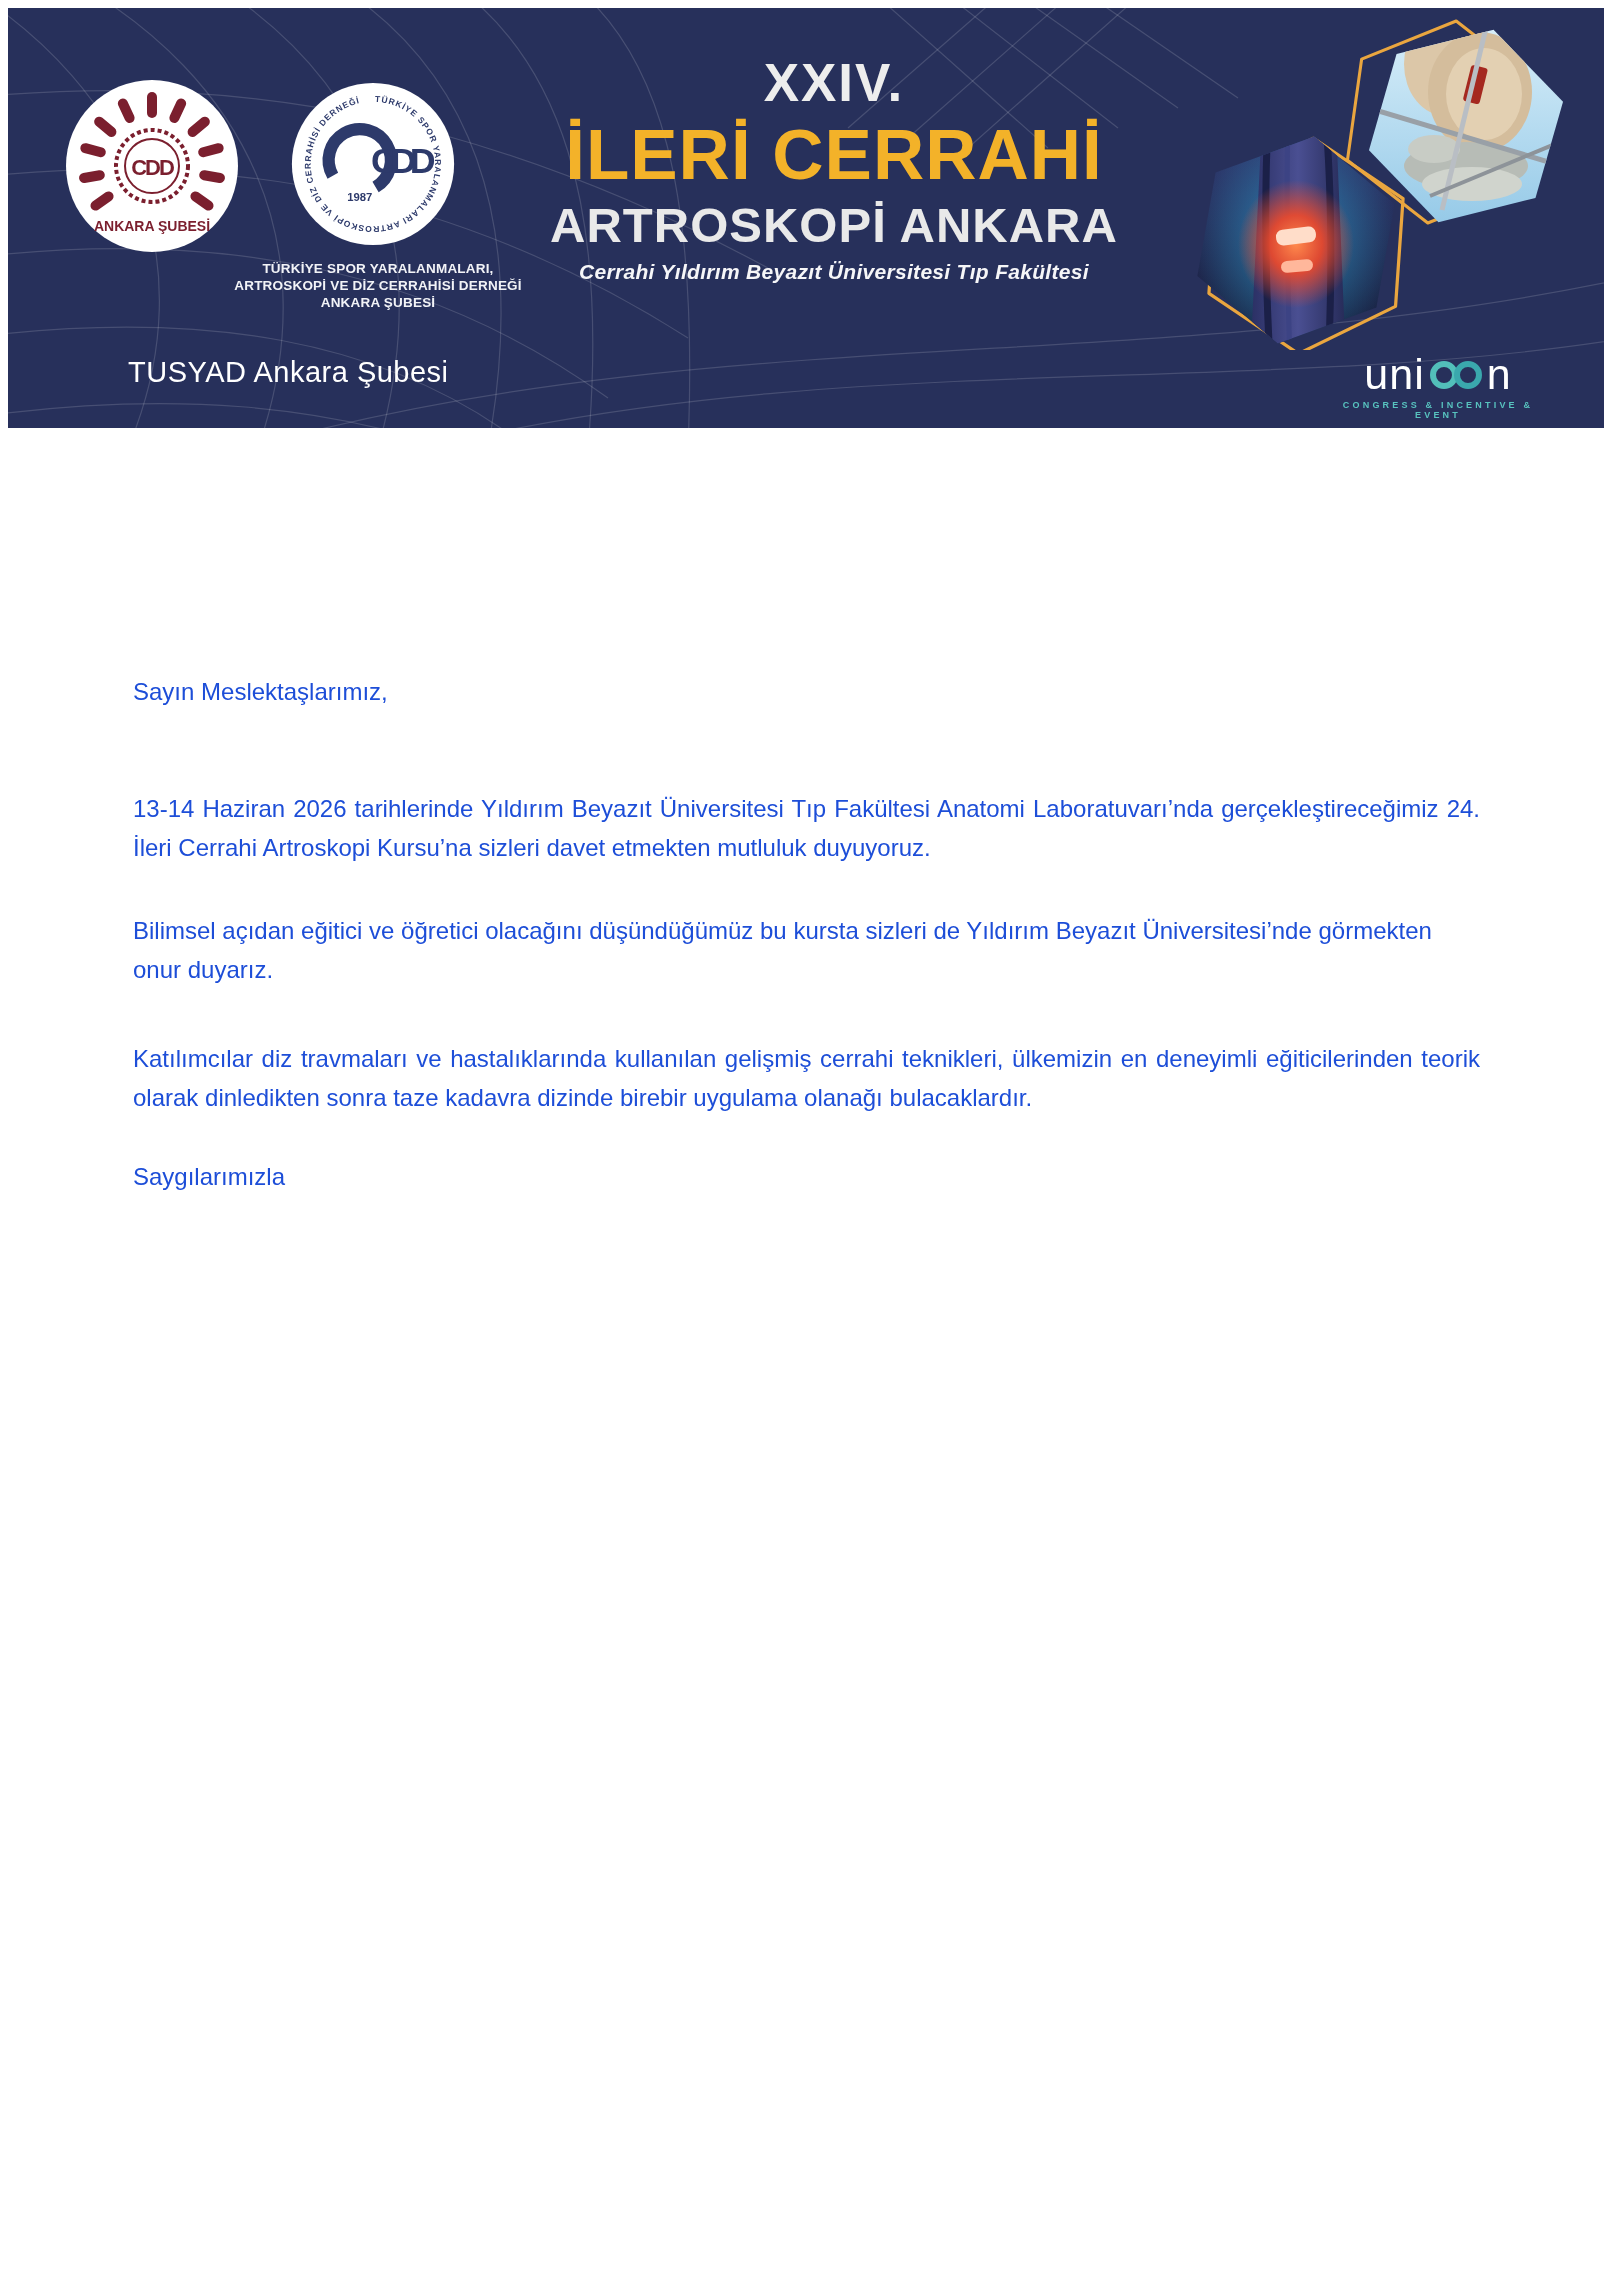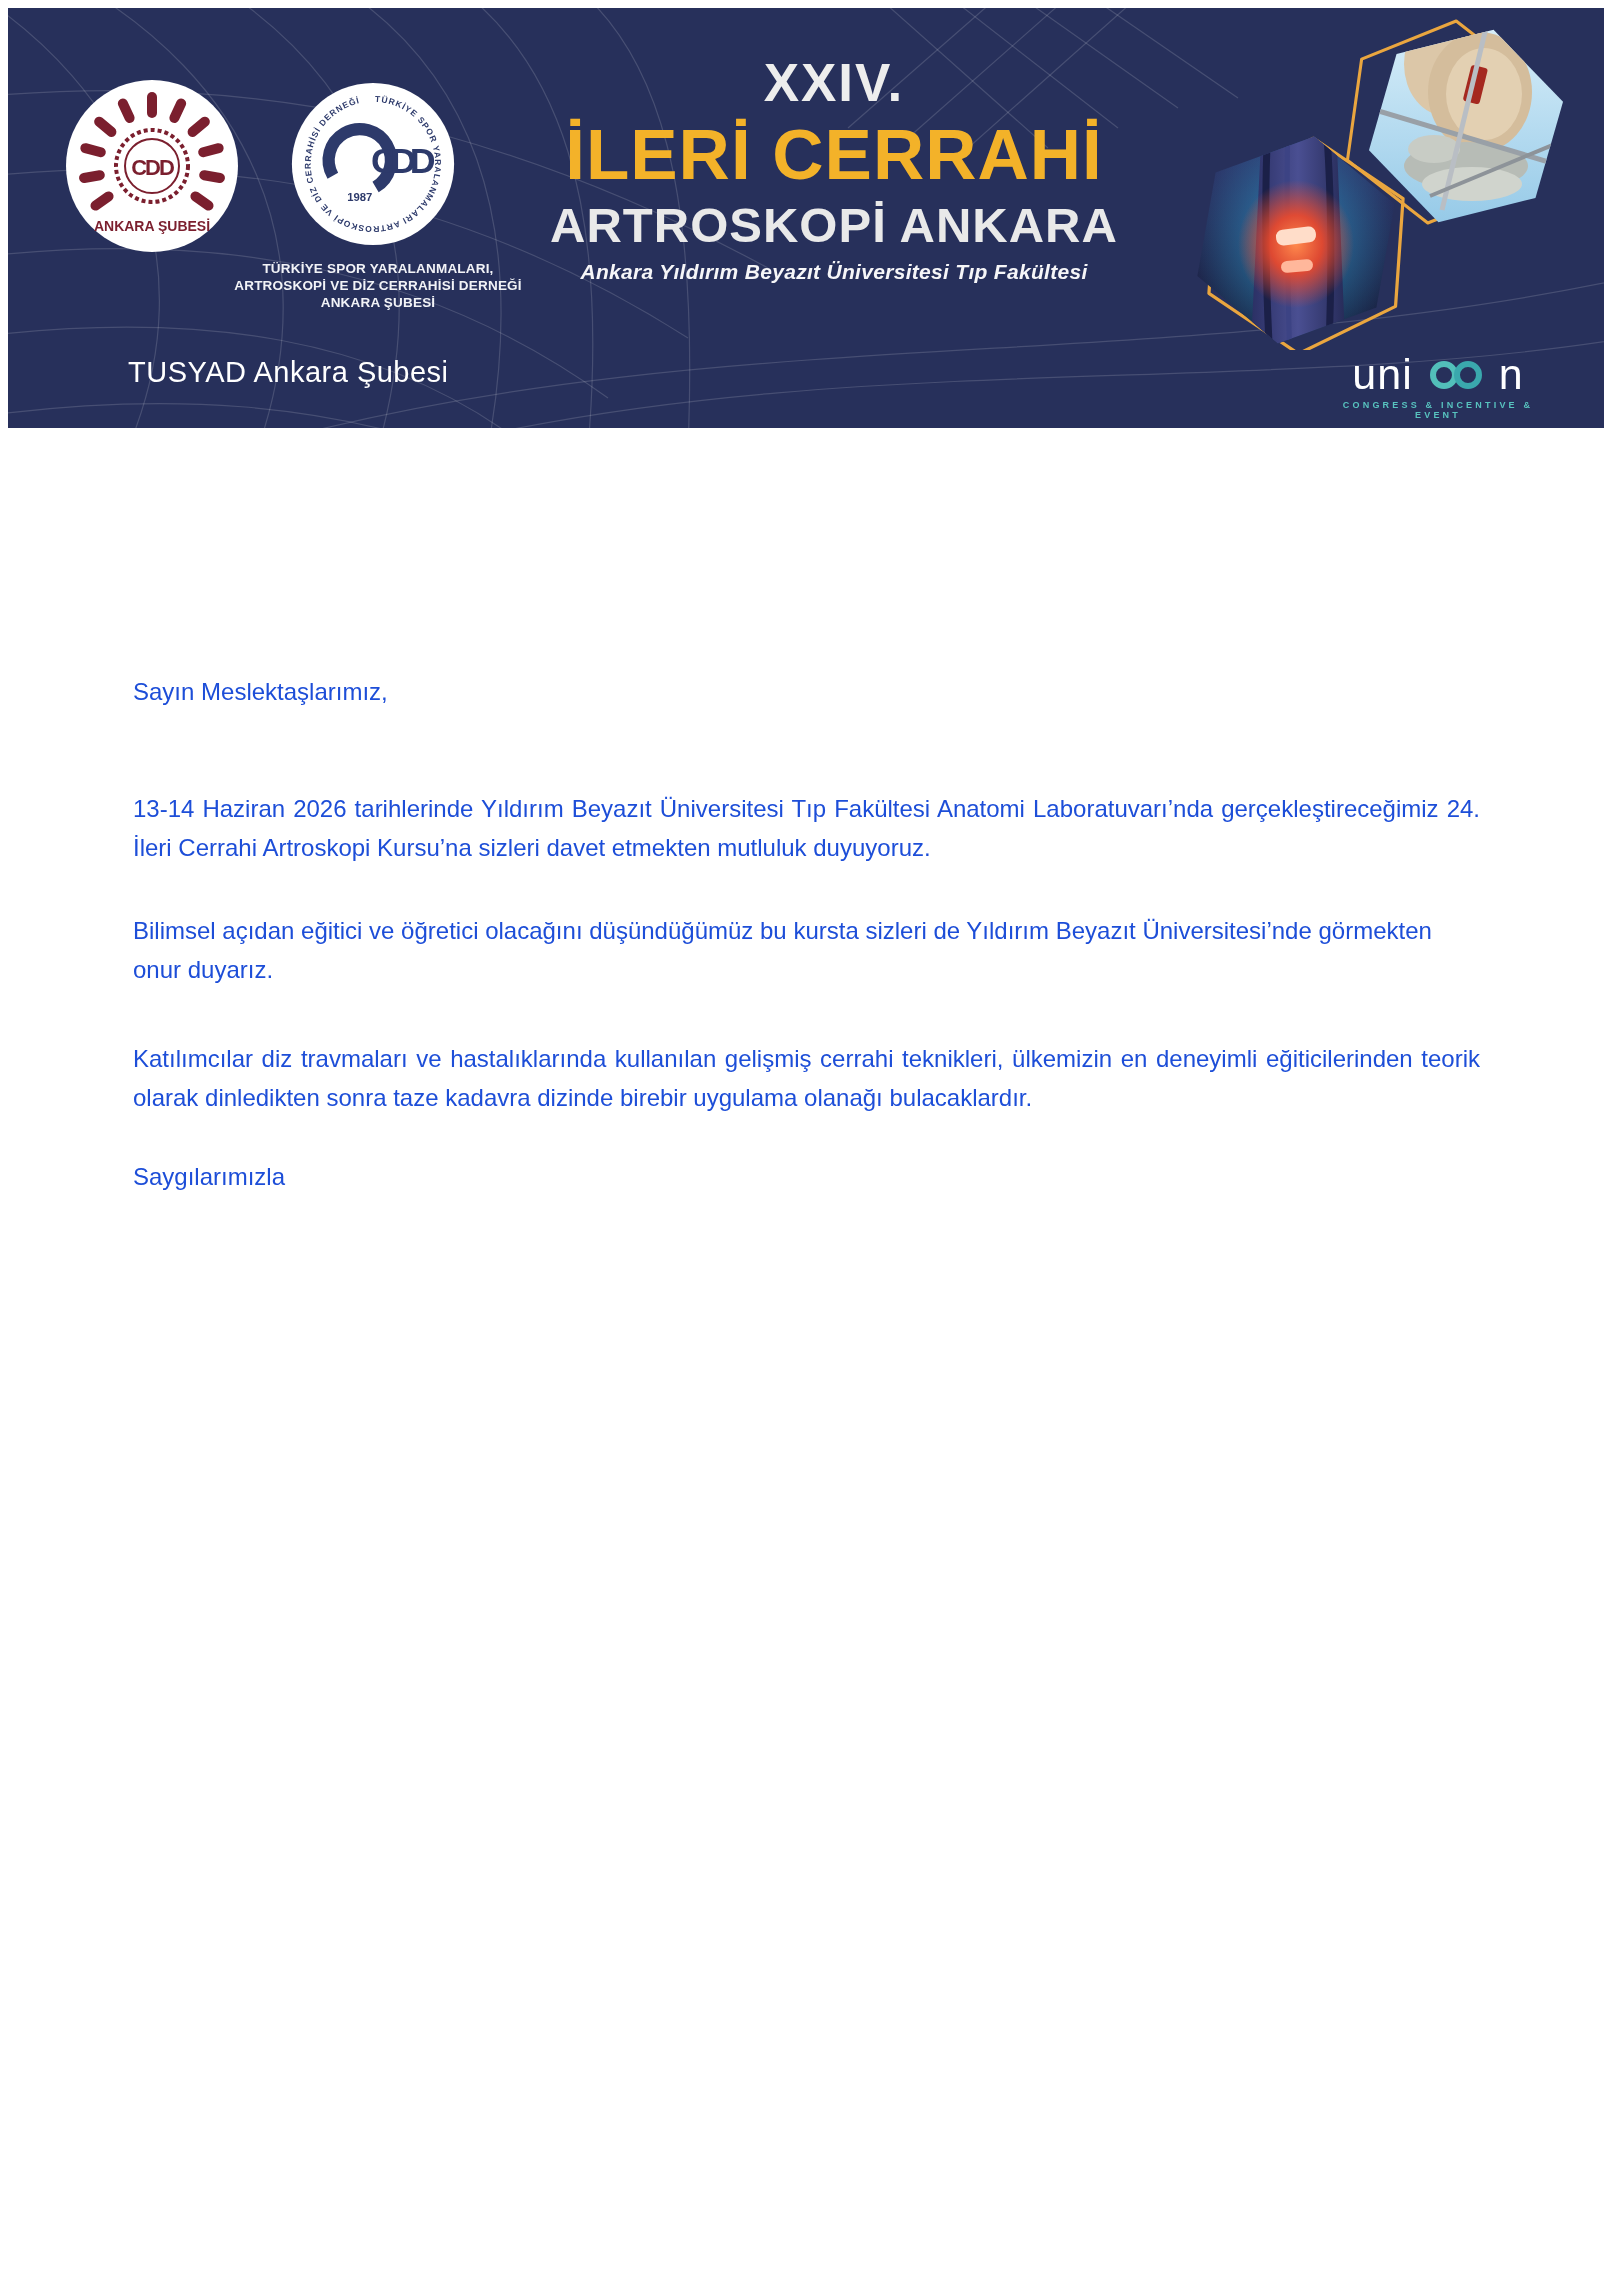--- a/index.html
+++ b/index.html
@@ -25,21 +25,21 @@
   .t-roman{color:#ededed;font-size:53px;font-weight:bold;letter-spacing:2px;}
   .t-main{margin-top:10px;color:#f3b229;font-size:71px;font-weight:bold;letter-spacing:1px;}
   .t-sub{margin-top:11px;color:#e9e9e9;font-size:49px;font-weight:bold;letter-spacing:1px;}
   .t-dateband{margin:16px 88px 0 88px;padding:7px 0 8px 0;background:rgba(12,18,44,.38);}
   .t-date{color:#f3b229;font-size:37px;font-weight:bold;letter-spacing:1px;}
   .t-venue{margin-top:11px;color:#f6f6f8;font-size:21px;font-weight:bold;font-style:italic;letter-spacing:.3px;}
 
   .hexwrap{position:absolute;right:20px;top:6px;width:400px;height:336px;}
 
   .unicon{position:absolute;right:66px;bottom:8px;width:200px;text-align:center;}
-  .unicon .row{display:flex;align-items:center;justify-content:center;gap:14px;}
+  .unicon .row{display:flex;align-items:center;justify-content:center;gap:2px;}
   .unicon .w{color:#ffffff;font-size:43px;font-weight:500;letter-spacing:1px;line-height:1;}
   .unicon .tag{margin-top:4px;color:#58c3bf;font-size:9px;letter-spacing:3.2px;font-weight:bold;}
 
   
   .letter{position:absolute;left:133px;top:672px;width:1347px;color:#1d4ed8;
           font-size:24px;line-height:39px;}
   .letter .greet{margin:0 0 78px 0;}
   .letter p.para{margin:0;text-align:justify;}
   .letter p.p1{margin-bottom:44px;}
   .letter p.p2{margin-bottom:40px;}
@@ -117,21 +117,21 @@
       <div>ARTROSKOPİ VE DİZ CERRAHİSİ DERNEĞİ</div>
       <div>ANKARA ŞUBESİ</div>
     </div>
 
     <div class="tusyad">TUSYAD Ankara Şubesi</div>
 
     <div class="titles">
       <div class="t-roman">XXIV.</div>
       <div class="t-main">İLERİ CERRAHİ</div>
       <div class="t-sub">ARTROSKOPİ ANKARA</div>
-      <div class="t-venue">Ankara Yıldırım Beyazıt Üniversitesi Tıp Fakültesi</div>
+      <div class="t-venue">Cerrahi Yıldırım Beyazıt Üniversitesi Tıp Fakültesi</div>
     </div>
 
     <svg class="hexwrap" viewBox="0 0 400 336">
       <defs>
         <polygon id="hexShape" points="0,-100 86.6,-50 86.6,50 0,100 -86.6,50 -86.6,-50"></polygon>
         <clipPath id="hexA">
             <polygon points="0,-100 86.6,-50 86.6,50 0,100 -86.6,50 -86.6,-50" transform="translate(282,112) rotate(16)"></polygon>
           </clipPath>
         <clipPath id="hexB">
             <polygon points="0,-105 90.9,-52.5 90.9,52.5 0,105 -90.9,52.5 -90.9,-52.5" transform="translate(112,226) rotate(10)"></polygon>

